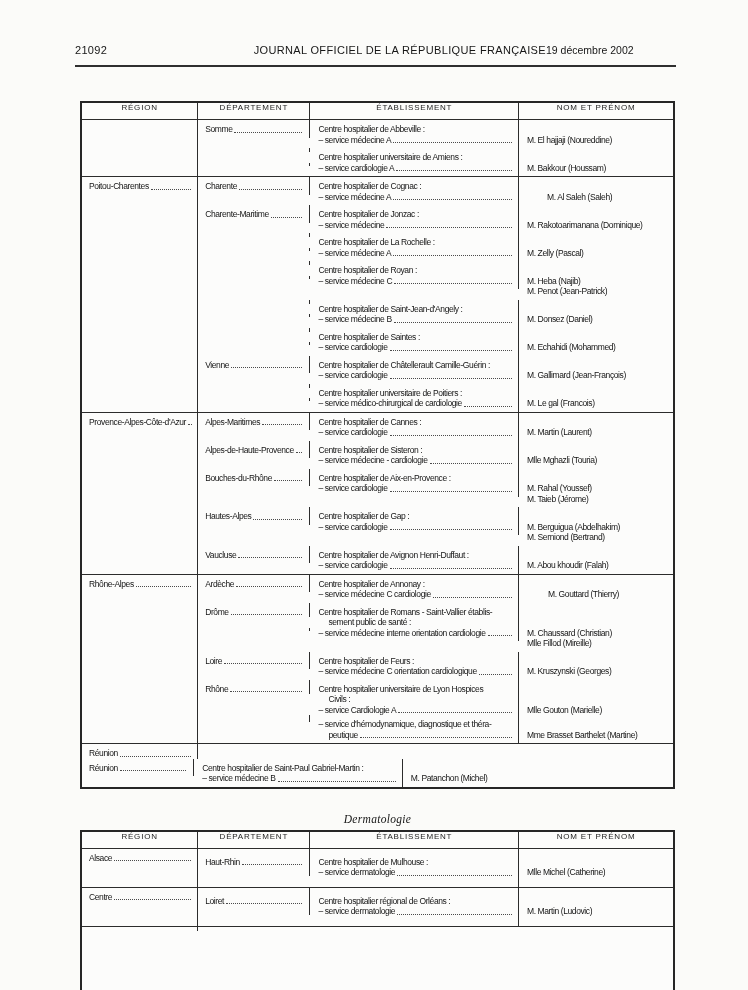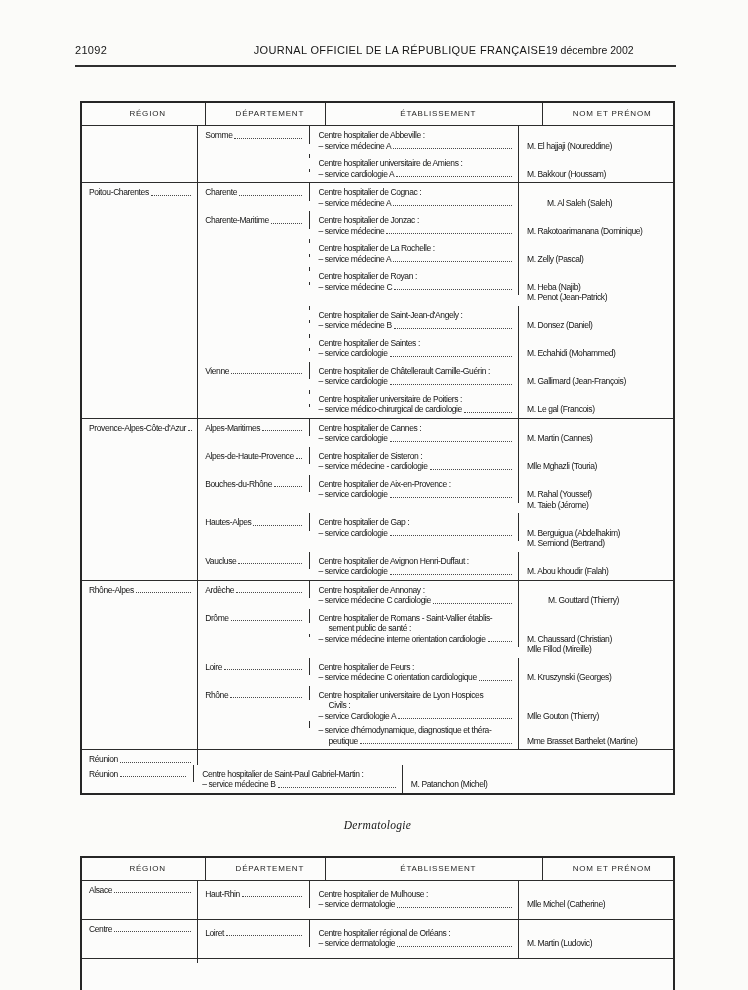--- a/index.html
+++ b/index.html
@@ -28,22 +28,22 @@
   .jtable {
     box-sizing: border-box;
     border: 2px solid #262626;
     background: #fcfcfb;
   }
   .jtable * { box-sizing: border-box; }
 
   .thead { display: flex; border-bottom: 1.2px solid #2c2c2c; }
   .th {
     font-size: 8px; letter-spacing: 0.8px; text-align: center;
-    padding: 6px 2px 7px 2px; color: #1d1d1d;
-    white-space: nowrap; overflow: hidden; margin-left: 8px;
+    padding: 0 2px 7px 2px; color: #1d1d1d;
+    white-space: nowrap; overflow: hidden;
   }
   .col0 { width: 19.66%; border-right: 1px solid #2c2c2c; }
   .col1 { width: 19.0%;  border-right: 1px solid #2c2c2c; }
   .col2 { width: 35.3%;  border-right: 1px solid #2c2c2c; }
   .col3 { flex: 1; }
 
   .block { display: flex; border-bottom: 1.2px solid #2c2c2c; }
   .block:last-child { border-bottom: none; flex-direction: column; }
 
   .cell { overflow: hidden; }
@@ -76,21 +76,21 @@
     margin: 0 1px 2px 2px;
   }
 
   .block.partial { height: 64px; }
 
   .section-title {
     text-align: center;
     font-family: "Liberation Serif", serif;
     font-style: italic;
     font-size: 11.5px; letter-spacing: 0.3px;
-    margin: 24px 0 25px 0; color: #151515;
+    margin: 24px 0 5px 0; color: #151515;
   }
 </style>
 </head>
 <body>
 
 <div class="page">
 
   <div class="masthead">
     <span class="mh-page">21092</span>
     <span class="mh-title">JOURNAL OFFICIEL DE LA RÉPUBLIQUE FRANÇAISE</span>
@@ -353,21 +353,21 @@
             </div>
             <div class="erow">
               <div class="cell dept-cell pb"></div>
               <div class="cell main-cell pb">
                 <div class="leader">
                   <span class="txt">– service cardiologie</span>
                   <span class="dots"></span>
                 </div>
               </div>
               <div class="cell names-cell pb" style="padding-top: 0px;">
-                <div class="name-line">M. Martin (Cannes)</div>
+                <div class="name-line">M. Martin (Laurent)</div>
               </div>
             </div>
             <div class="erow">
               <div class="cell dept-cell pt">
                 <div class="leader">
                   <span class="txt">Alpes-de-Haute-Provence</span>
                   <span class="dots"></span>
                 </div>
               </div>
               <div class="cell main-cell pt">
@@ -560,21 +560,21 @@
             </div>
             <div class="erow">
               <div class="cell dept-cell"></div>
               <div class="cell main-cell">
                 <div class="leader">
                   <span class="txt">– service Cardiologie A</span>
                   <span class="dots"></span>
                 </div>
               </div>
               <div class="cell names-cell" style="padding-top: 0px;">
-                <div class="name-line">Mlle Gouton (Thierry)</div>
+                <div class="name-line">Mlle Gouton (Marielle)</div>
               </div>
             </div>
             <div class="erow">
               <div class="cell dept-cell pt4 pb"></div>
               <div class="cell main-cell pt4 pb">
                 <div class="line">– service d'hémodynamique, diagnostique et théra-</div>
                 <div class="leader cont">
                   <span class="txt">peutique</span>
                   <span class="dots"></span>
                 </div>

